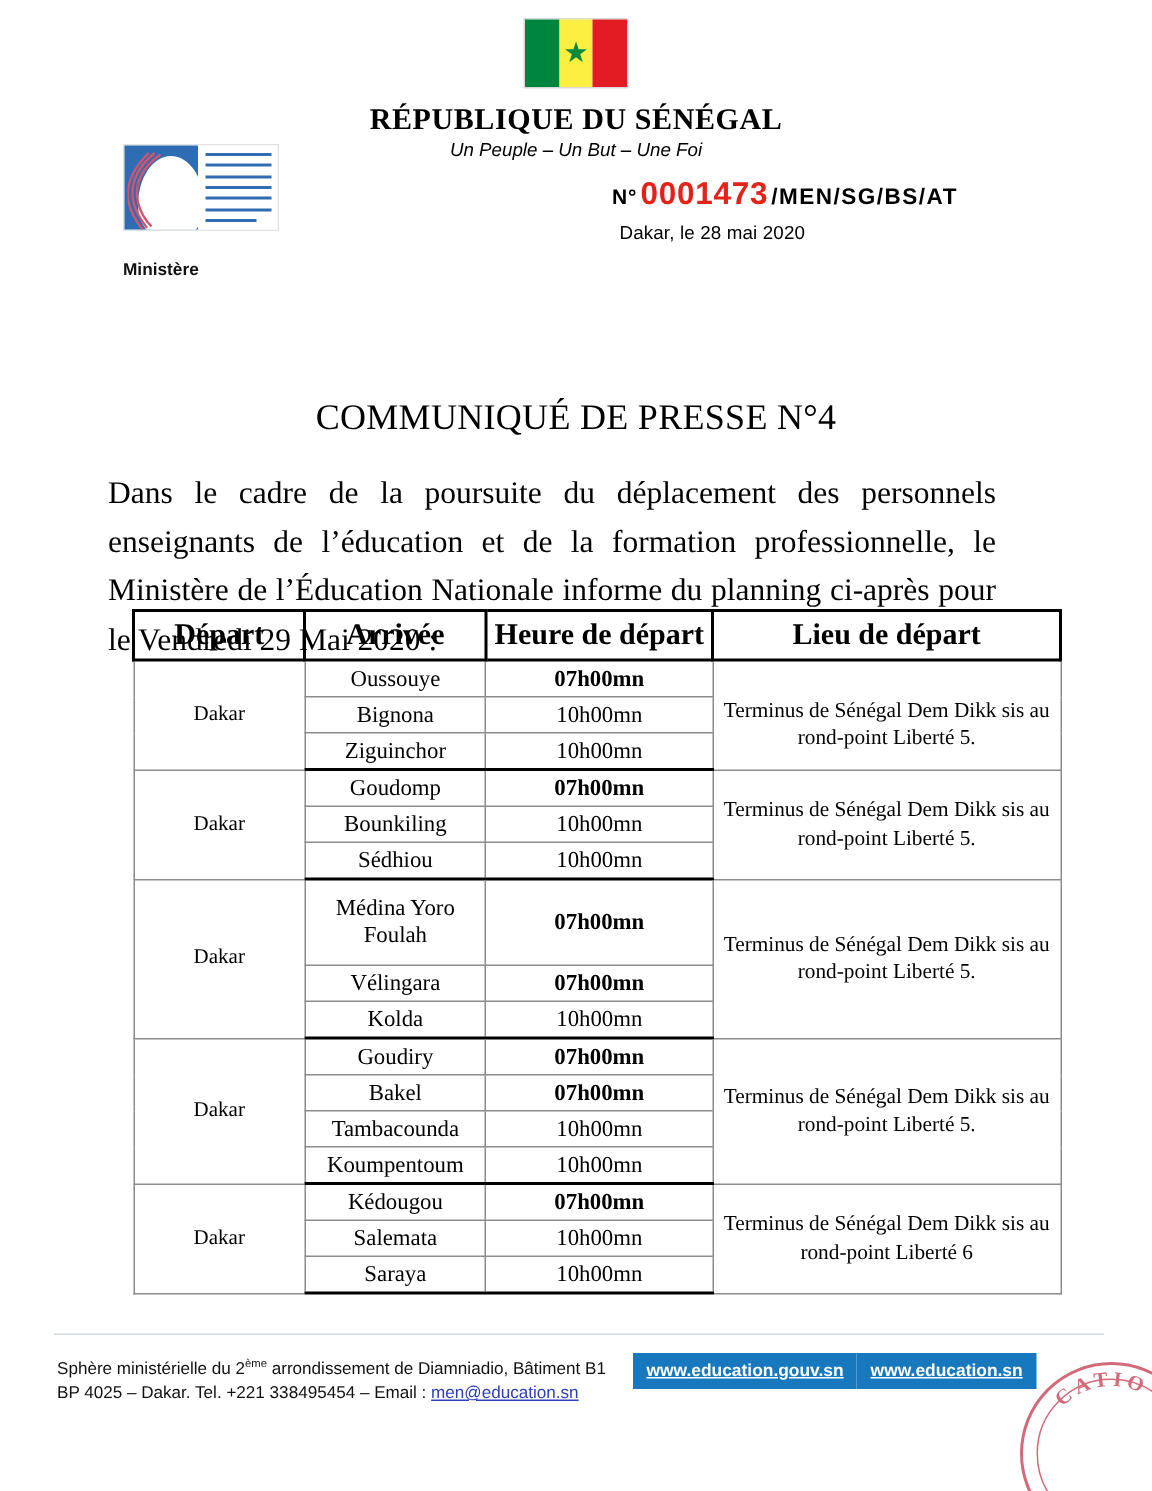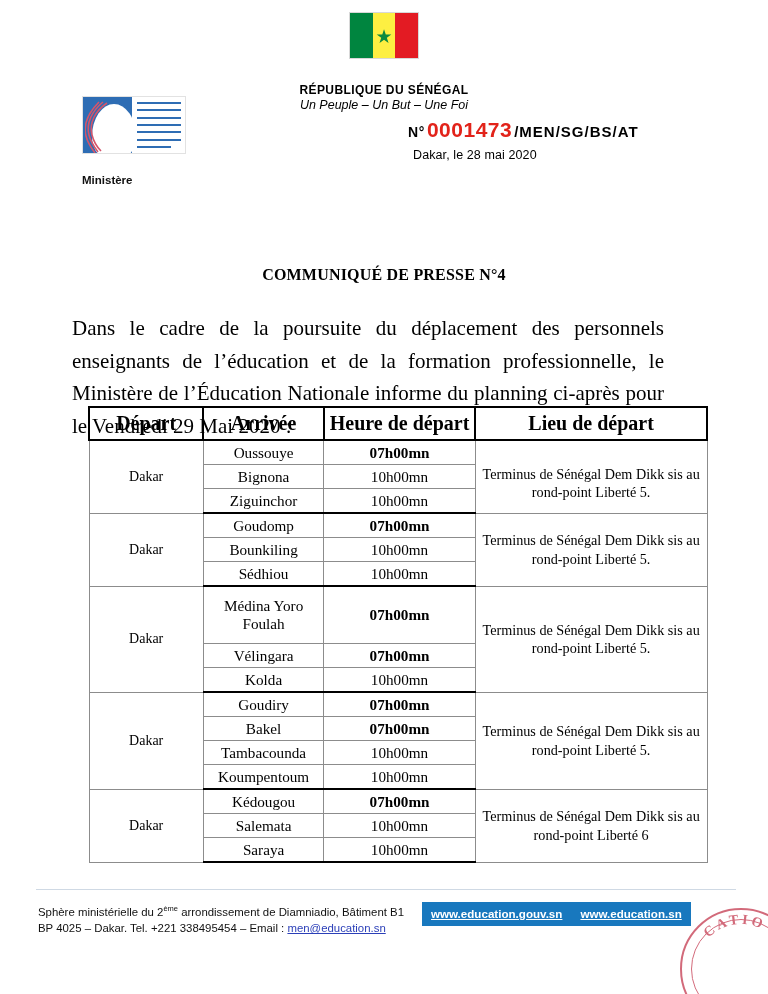--- a/index.html
+++ b/index.html
@@ -35,25 +35,25 @@
   .flag-star {
     position: absolute;
     left: 50%;
     top: 50%;
     transform: translate(-50%, -50%);
     font-size: 19px;
     line-height: 1;
     color: #0a8a3f;
   }
   .republique {
-    font-family: Liberation Sans, sans-serif;
-    font-weight: bold;
-    font-size: 12px;
+    font-family: Liberation Serif, serif;
+    font-weight: bold;
+    font-size: 20px;
     letter-spacing: 0.4px;
-    margin-top: 24px;
+    margin-top: 10px;
   }
   .devise {
     font-family: "Liberation Sans", "DejaVu Sans", sans-serif;
     font-size: 12.5px;
     margin-top: 1px;
     font-style: italic;
   }
 
   
   .logo-block {
@@ -155,22 +155,22 @@
     margin-left: 5px;
     letter-spacing: 0.1px;
   }
 
   
   .doc-title {
     position: absolute;
     top: 266px;
     width: 100%;
     text-align: center;
-    font-size: 16px;
-    font-weight: bold;
+    font-size: 24px;
+    font-weight: normal;
     letter-spacing: 0.2px;
   }
   .intro {
     position: absolute;
     top: 312px;
     left: 72px;
     width: 592px;
     font-size: 21px;
     line-height: 1.55;
     text-align: justify;

